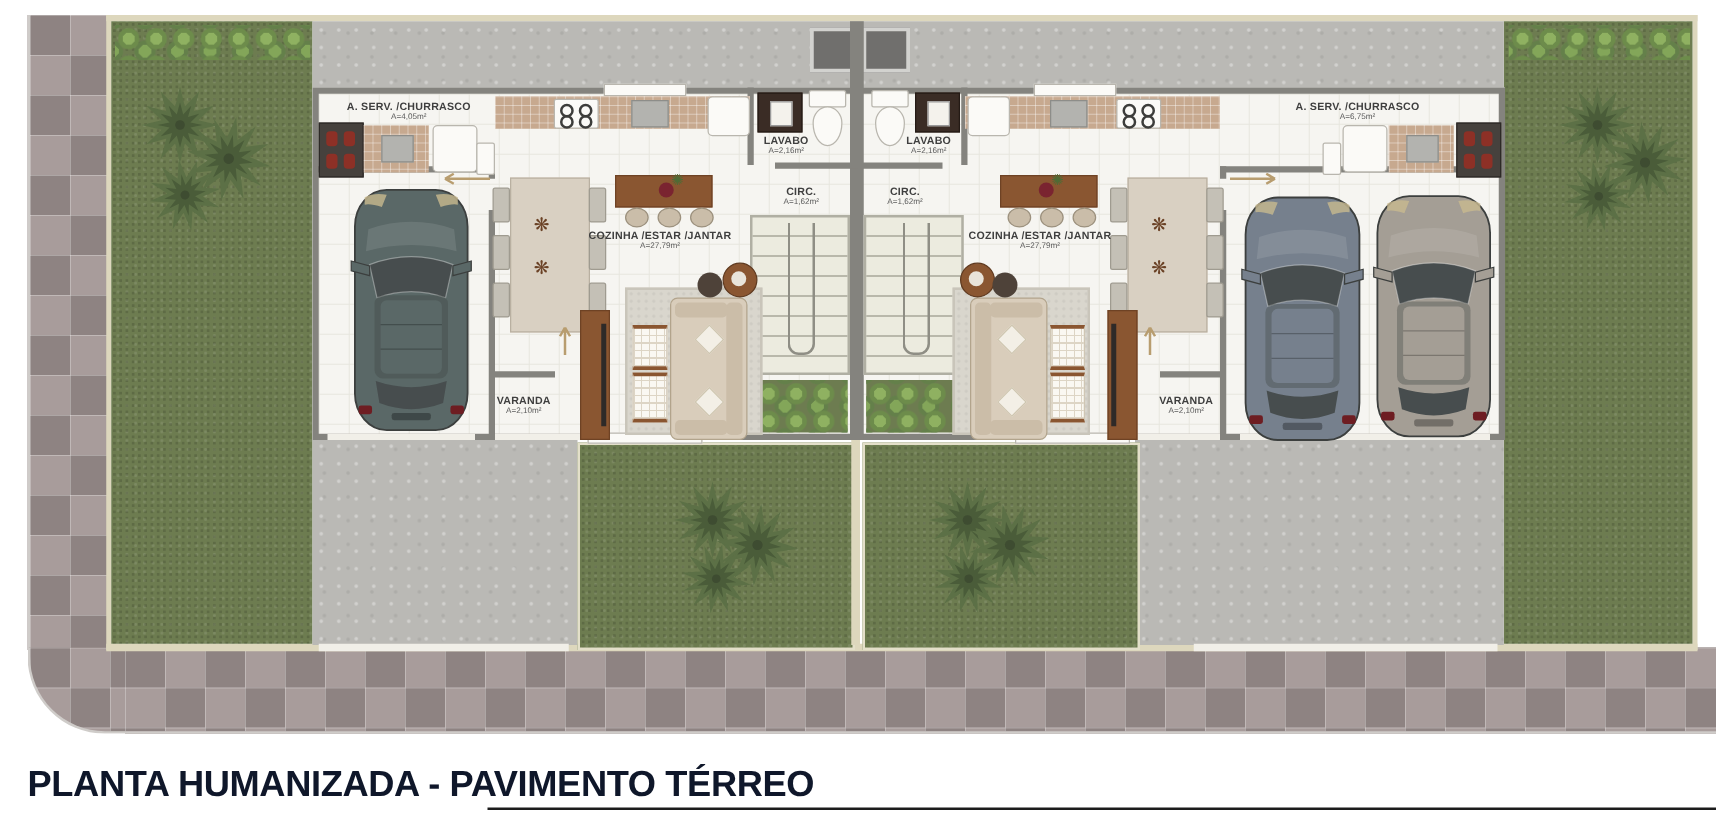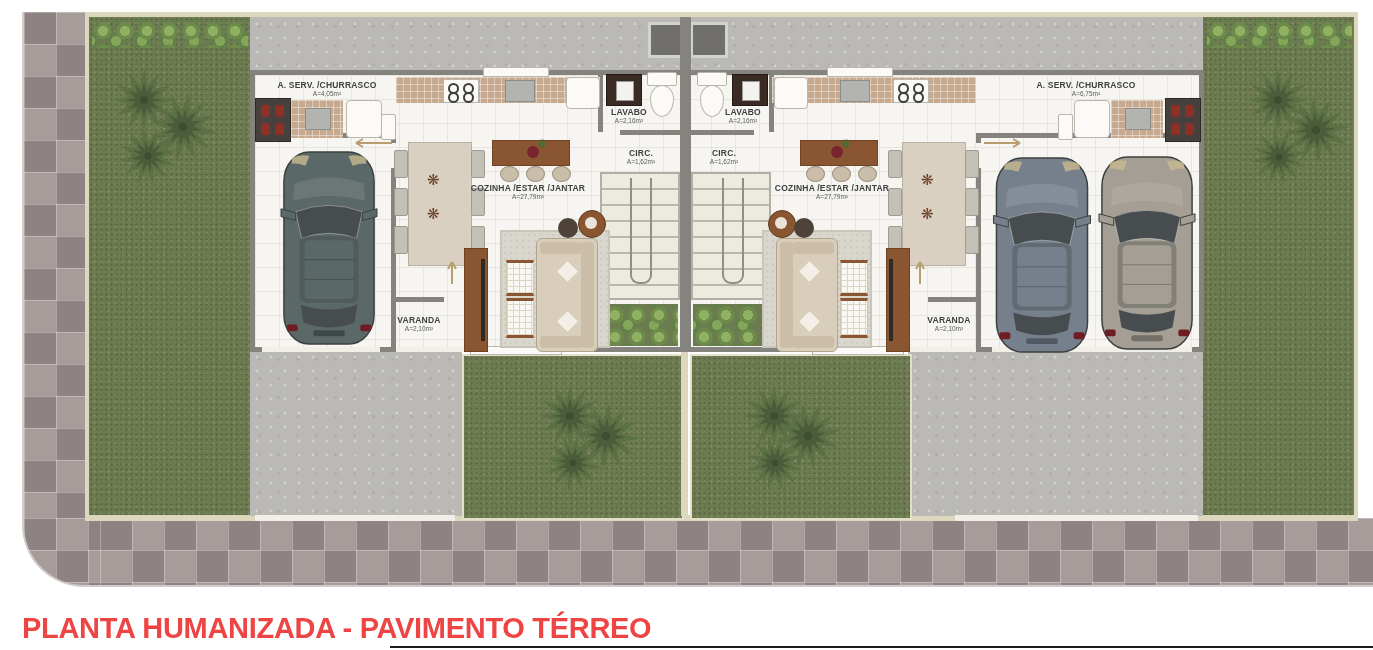--- a/index.html
+++ b/index.html
@@ -50,21 +50,21 @@
   .stairs{background:#ecebdf;border:2px solid #b0afa3;
     background-image:repeating-linear-gradient(180deg,transparent 0 14px,#b9b8ab 14px 16px);}
   .rail{border:2px solid #8f8e85;border-top:none;border-radius:0 0 9px 9px;}
   .white-fixture{background:#fbfaf7;border:1px solid #b9b6ae;border-radius:4px;}
   .gray-fixture{background:#b3b3af;border:1px solid #8d8d89;}
   .vanity{background:#3a2c25;border:1px solid #241a15;}
   .tank{background:#706f6d;border:3px solid #d2d2cf;}
   .rl{position:absolute;text-align:center;color:#3f3f3f;line-height:1.2;z-index:30;}
   .rl b{display:block;font-size:8.5px;font-weight:700;letter-spacing:.2px;white-space:nowrap;}
   .rl i{display:block;font-style:normal;font-size:6.5px;color:#5c5c5c;white-space:nowrap;}
-  .title{position:absolute;left:22px;top:612px;font-size:29px;font-weight:700;color:#ef4444;letter-spacing:-.3px;}
+  .title{position:absolute;left:22px;top:612px;font-size:29px;font-weight:700;color:#0f172a;letter-spacing:-.3px;}
   .subtitle{position:absolute;left:23px;top:640px;font-size:9.5px;font-weight:700;color:#56575b;}
   svg.shrub{position:absolute;z-index:6;}
 </style>
 </head>
 <body>
 
 <div class="plan">
 
   <svg width="0" height="0" style="position:absolute">
     <defs>

